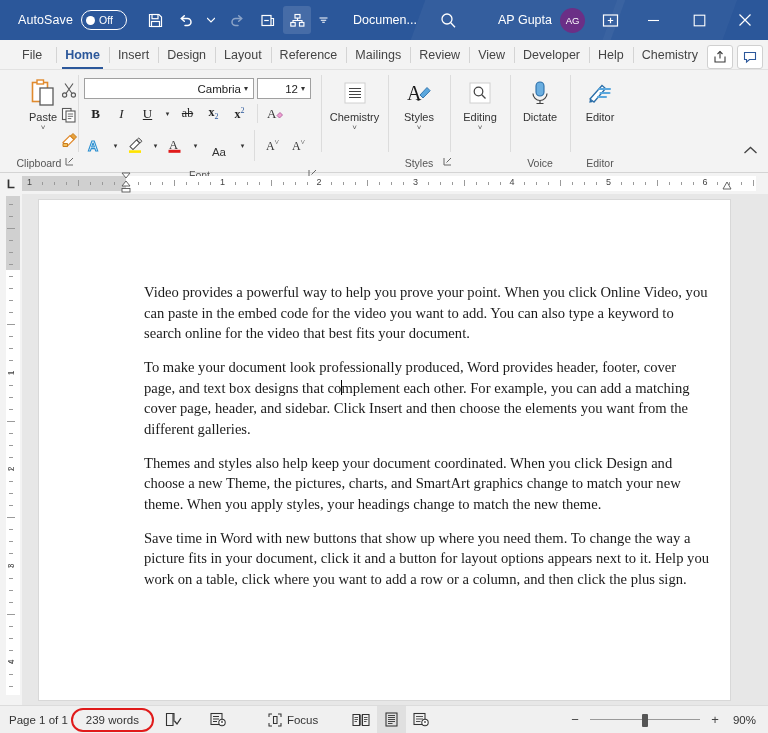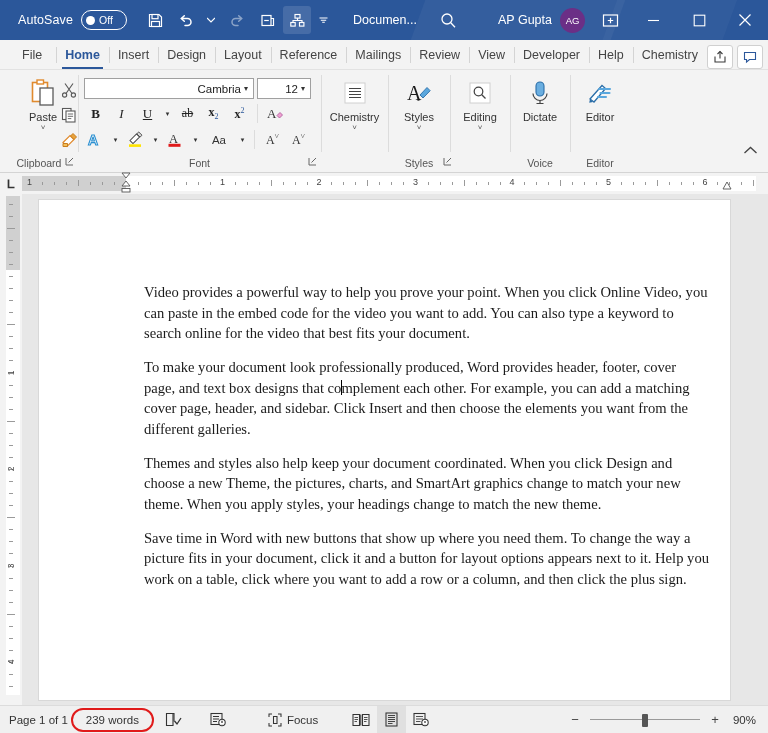--- a/index.html
+++ b/index.html
@@ -158,21 +158,21 @@
   }
   .combo .cval { flex: 1; white-space: nowrap; overflow:hidden; }
   .combo .carrow { font-size: 8px; color: #333; padding: 0 3px; }
   .fontname { width: 170px; }
   .fontsize { width: 54px; }
 
   .fbtn {
     width: 23px; height: 23px; display:flex; align-items:center; justify-content:center;
     font-size: 12px; color: #222; position: relative;
   }
-  .fbtn.wide { width: 30px; }
+  .fbtn.wide { width: 30px; margin-top: 12px; }
   .arrowmini { font-size: 7px; color:#333; width: 11px; display:flex; align-items:center; justify-content:center; }
   .vdiv { width:1px; align-self:stretch; background:#dcdcdc; margin: 2px 3px; }
 
   
   .rulerbar {
     height: 22px; background: #f3f3f3; display: flex; align-items: center;
     border-bottom: 1px solid #e4e4e4;
   }
   .tabsel {
     width: 22px; height: 22px; display:flex; align-items:center; justify-content:center;

